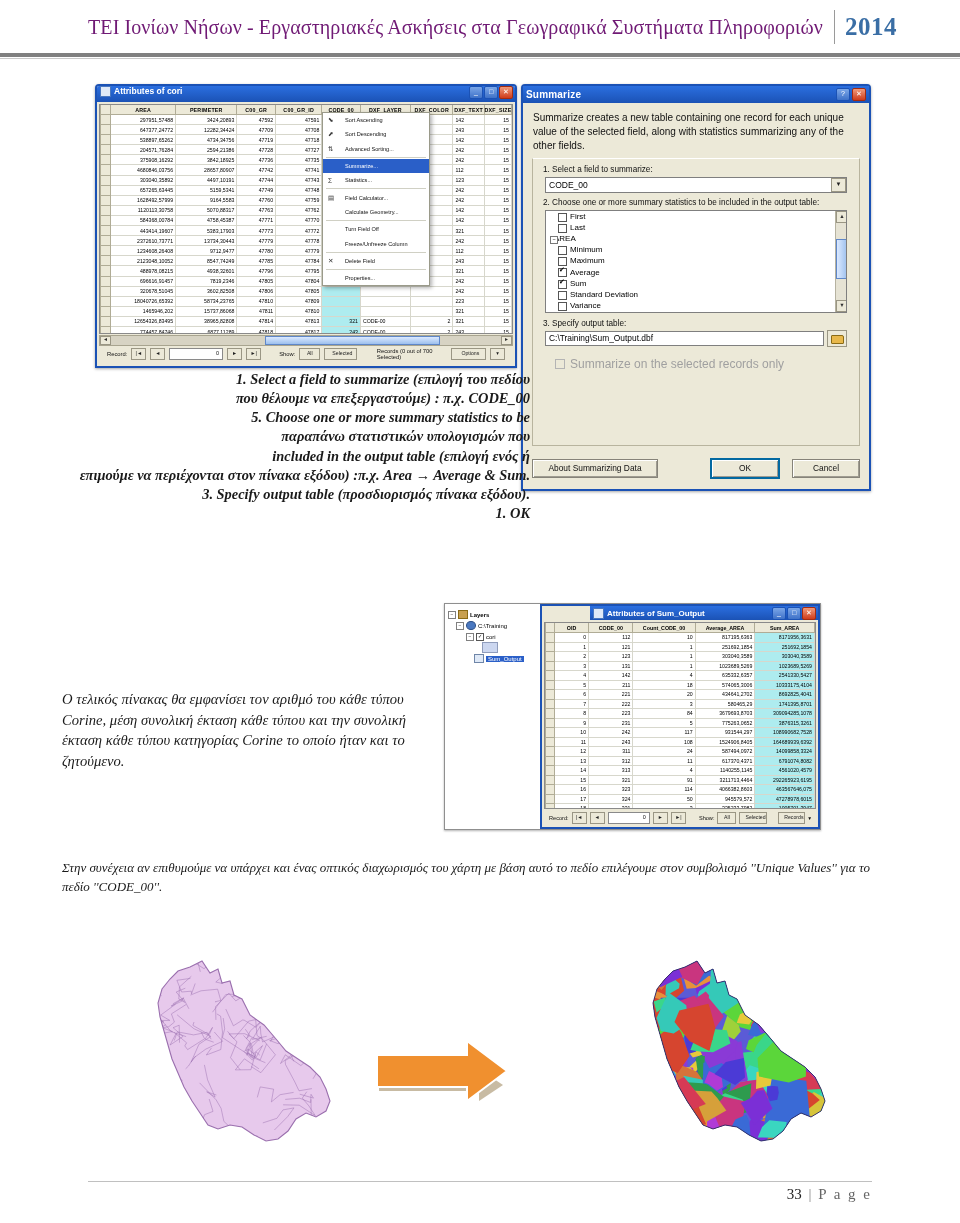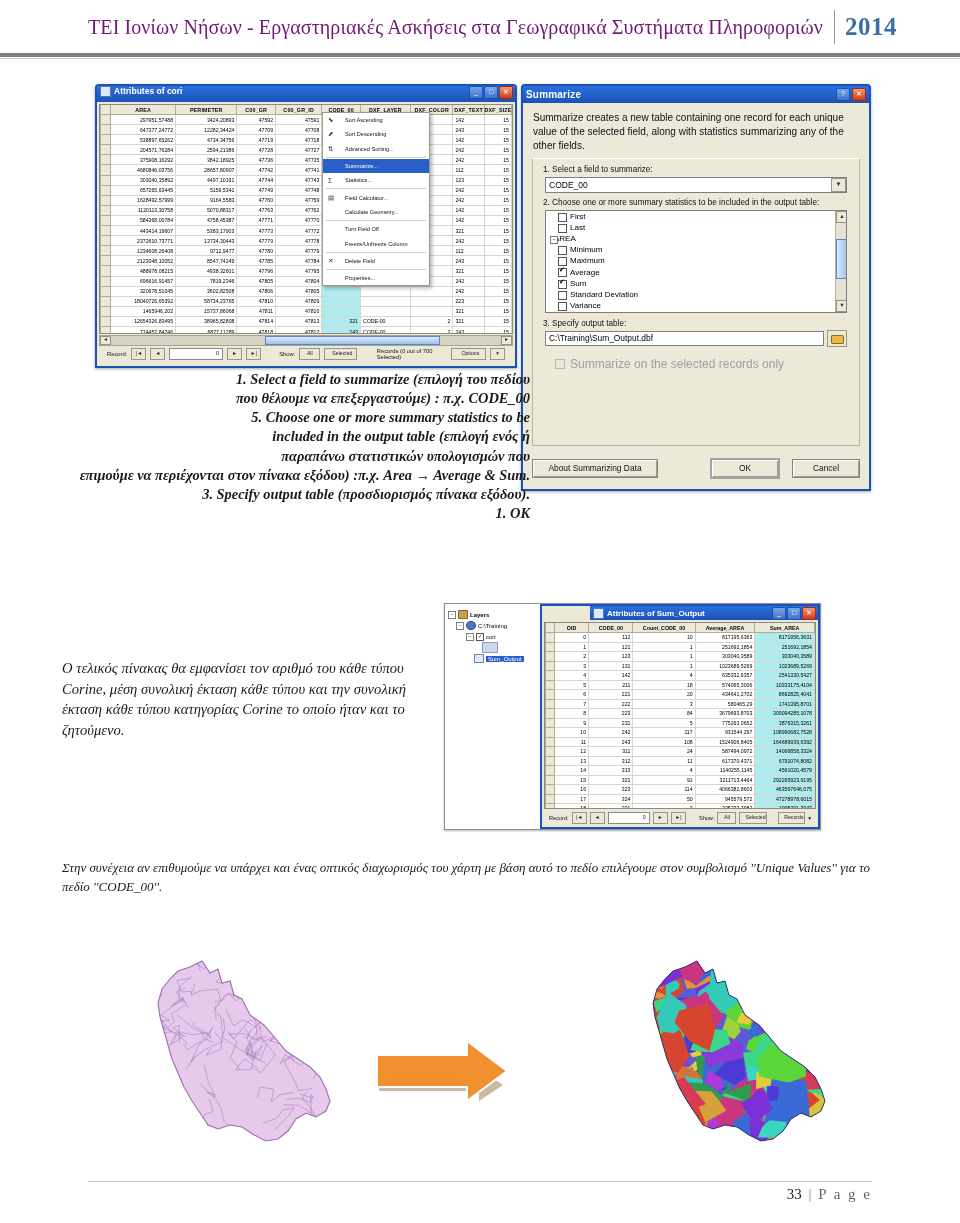--- a/index.html
+++ b/index.html
@@ -106,21 +106,21 @@
   .sum-path{margin:2px 12px 0 12px;height:14px;display:flex;align-items:center;gap:3px;}
   .sum-path .inp{flex:1;height:13px;background:#fff;border:1px solid #7f7f7f;font-size:8.4px;line-height:12px;padding-left:3px;color:#000;}
   .sum-path .fld{width:18px;height:15px;background:#ece9d8;border:1px solid #9a9684;position:relative;}
   .sum-path .fld::after{content:"";position:absolute;left:3px;top:4px;width:11px;height:7px;background:#e8b84b;border:1px solid #8a6b16;border-radius:1px 2px 1px 1px;}
   .sum-chk{margin:12px 0 0 22px;display:flex;align-items:center;gap:5px;font-size:12px;color:#a0a0a0;}
   .sum-chk .b{width:8px;height:8px;background:#ece9d8;border:1px solid #b4b4b4;}
   .sum-btns{position:absolute;left:9px;right:9px;bottom:6px;height:30px;display:flex;align-items:center;}
   .dbtn{height:17px;background:#ece9d8;border:1px solid #868379;box-shadow:inset 1px 1px 0 #fff,inset -1px -1px 0 #9f9c91;
      font-size:8.4px;color:#111;display:flex;align-items:center;justify-content:center;}
   .dbtn.about{width:124px;}
-  .dbtn.ok{width:66px;margin-left:auto;border:2px solid #a3a3a3;}
+  .dbtn.ok{width:66px;margin-left:auto;border:2px solid #0369a1;}
   .dbtn.cancel{width:66px;margin-left:12px;}
 
   
   .instr{
     position:absolute;left:60px;top:370px;width:470px;
     font-family:"Liberation Serif",serif;font-style:italic;font-weight:bold;
     font-size:14.4px;line-height:1.33;color:#1a1a1a;
   }
   .instr .ln{white-space:nowrap;text-align:right;}
   .arrow-gl{font-style:normal;font-weight:bold;}
@@ -150,21 +150,21 @@
   table.ogrid td.rowhdr{background:#ece9d8;border:1px solid #b0ac96;width:8px;}
   th.orowhdr{width:8px;}
   .out-nav{position:absolute;left:2px;right:2px;bottom:1px;height:16px;background:#ece9d8;display:flex;align-items:center;
      font-family:"Liberation Sans",sans-serif;font-size:5.6px;color:#111;padding:0 5px;gap:3px;}
 
   
   .para{
     position:absolute;font-family:"Liberation Serif",serif;font-style:italic;
     font-size:14.6px;line-height:1.42;color:#1a1a1a;
   }
-  .para-mid{left:62px;top:658px;width:380px;}
+  .para-mid{left:62px;top:689px;width:380px;}
   .para-bot{left:62px;top:858px;width:810px;font-size:13px;line-height:1.48;}
 
   
   .map-left{position:absolute;left:130px;top:955px;width:230px;height:195px;}
   .map-right{position:absolute;left:625px;top:955px;width:230px;height:195px;}
   .big-arrow{position:absolute;left:375px;top:1035px;width:140px;height:70px;}
 
   
   .foot-rule{position:absolute;left:88px;top:1181px;width:784px;height:1px;background:#c0c0c0;}
   .foot-pg{position:absolute;right:88px;top:1186px;font-family:"Liberation Serif",serif;font-size:15px;color:#222;}
@@ -632,22 +632,22 @@
     <div class="dbtn about">About Summarizing Data</div>
     <div class="dbtn ok">OK</div>
     <div class="dbtn cancel">Cancel</div>
   </div>
 </div>
 
 <div class="instr">
   <div class="ln">1. Select a field to summarize (επιλογή του πεδίου</div>
   <div class="ln">που θέλουμε να επεξεργαστούμε) : π.χ. CODE_00</div>
   <div class="ln">5. Choose one or more summary statistics to be</div>
+  <div class="ln">παραπάνω στατιστικών υπολογισμών που</div>
   <div class="ln">included in the output table (επιλογή ενός ή</div>
-  <div class="ln">παραπάνω στατιστικών υπολογισμών που</div>
   <div class="ln"><span>επιμούμε να περιέχονται στον πίνακα εξόδου) :π.χ. Area </span><span class="arrow-gl">→</span><span> Average &amp; Sum.</span></div>
   <div class="ln">3. Specify output table (προσδιορισμός πίνακα εξόδου).</div>
   <div class="ln">1. OK</div>
 </div>
 
 <div class="win-out">
   <div class="toc">
     <div class="r" style="padding-left:0">
       <span class="box">−</span>
       <span class="ic"></span>

